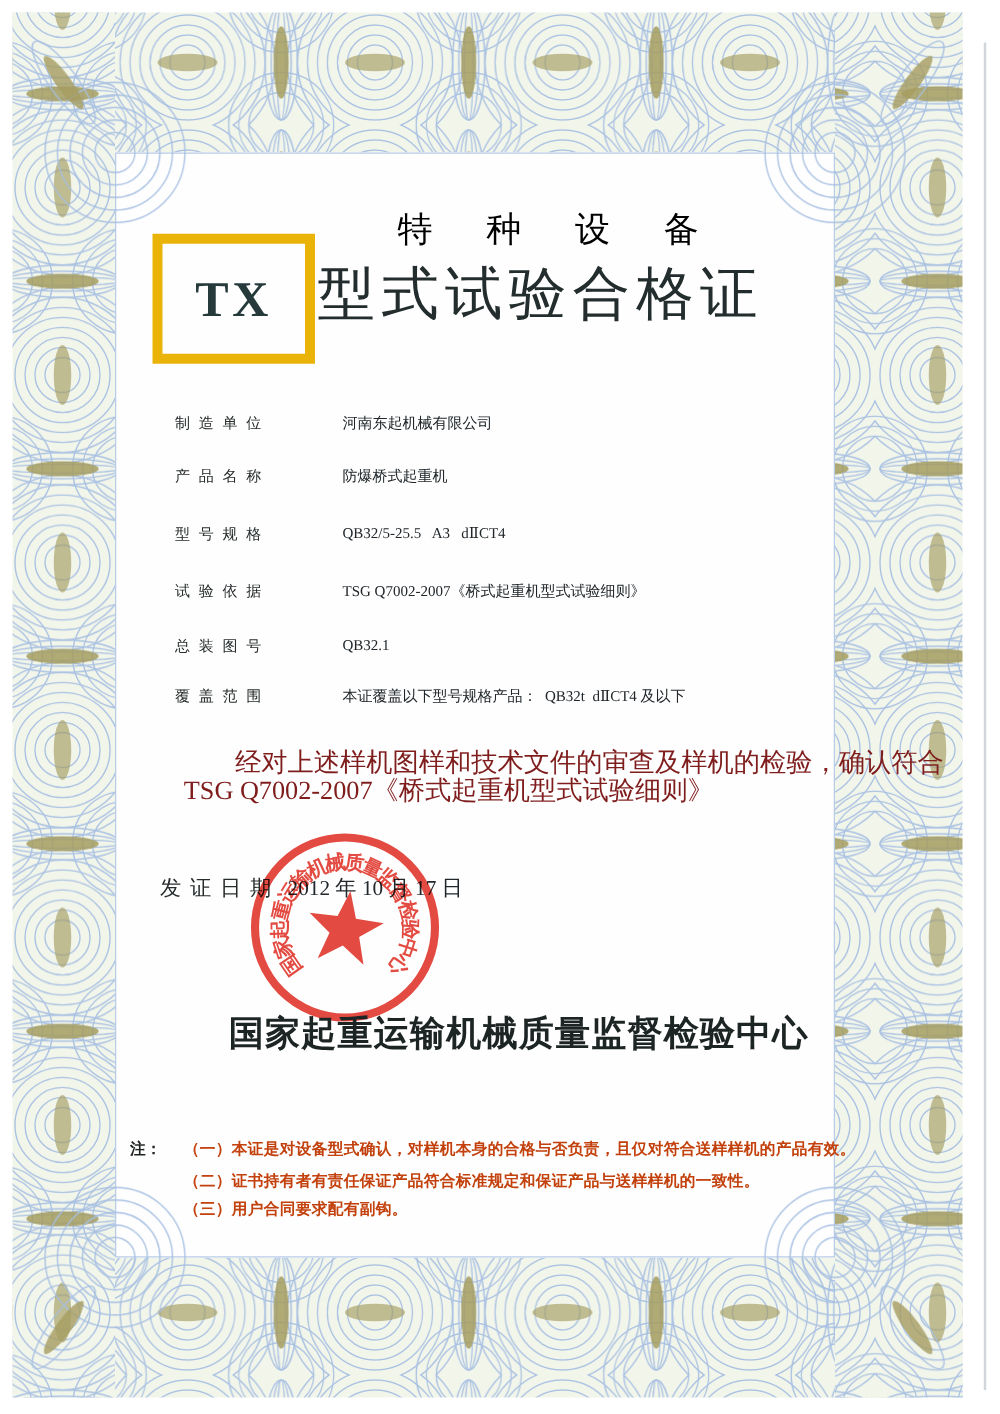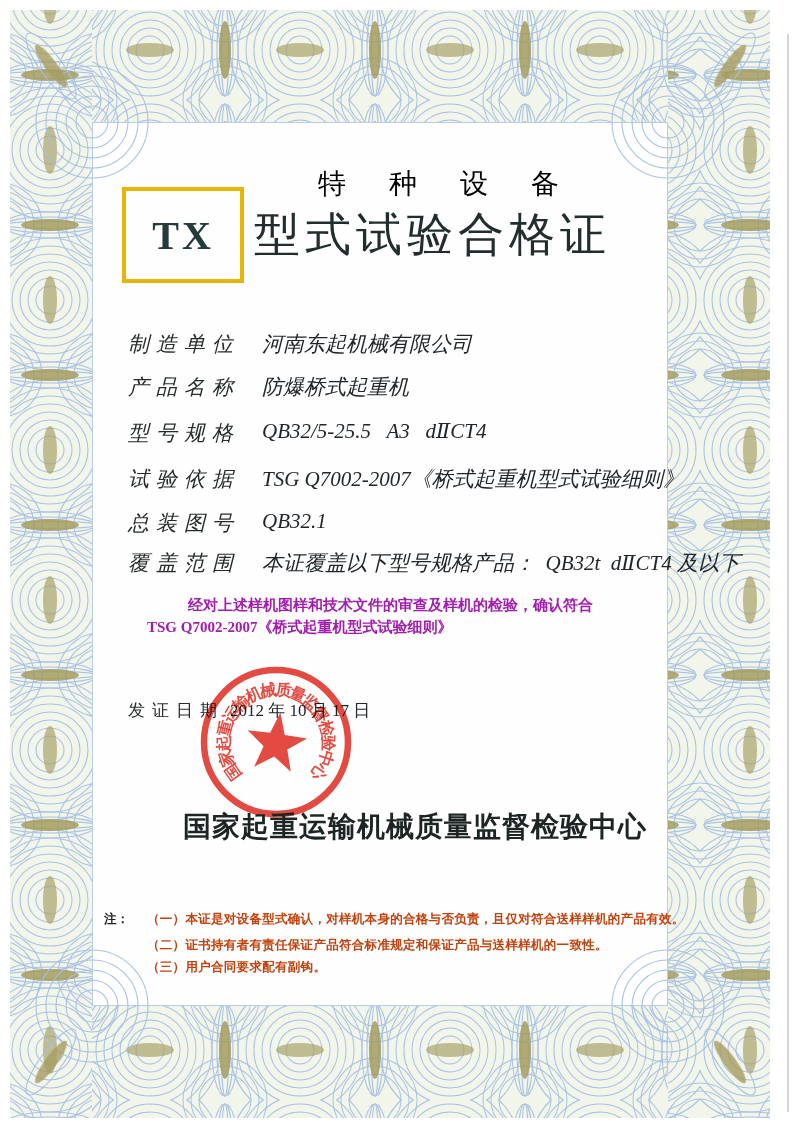--- a/index.html
+++ b/index.html
@@ -8,43 +8,43 @@
     background:#ffffff;
     font-family:"Liberation Serif","DejaVu Serif",serif;
     color:#262b2b;
   }
   .abs{position:absolute;}
   svg{display:block;}
 
   
   .tx-box{
     left:122px;top:187px;width:114px;height:88px;
-    border:4px solid #eab308;display:flex;align-items:center;justify-content:center;
+    border:8px solid #eab308;display:flex;align-items:center;justify-content:center;
     background:transparent;
   }
   .tx-box span{
     font-size:40px;font-weight:700;color:#263a3c;letter-spacing:3px;
   }
   .supertitle{
     left:318px;top:165px;font-size:28px;letter-spacing:18px;color:#000000;white-space:nowrap;
   }
   .main-title{
     left:254px;top:204px;font-size:46px;letter-spacing:5px;color:#232d2d;
     font-weight:500;white-space:nowrap;
   }
   .cert-no{
     left:316px;top:290px;font-size:17px;color:#20262a;white-space:nowrap;letter-spacing:.5px;
   }
 
   
-  .frow{left:128px;font-size:21px;white-space:nowrap;font-style:italic;}
+  .frow{left:140px;font-size:12px;white-space:nowrap;}
   .frow .flabel{display:inline-block;letter-spacing:7px;color:#262b2b;}
   .frow .fvalue{position:absolute;left:134px;top:0;white-space:pre;color:#20262a;}
 
-  .statement{font-size:15px;color:#a21caf;white-space:pre;font-weight:bold;}
+  .statement{font-size:21px;color:#7f1d1d;white-space:pre;}
 
   .issue-row{left:128px;top:699px;font-size:17px;white-space:nowrap;}
   .issue-row .flabel{display:inline-block;letter-spacing:7px;}
   .issue-row .fvalue{position:absolute;left:102px;top:0;white-space:pre;color:#20262a;}
 
   .authority{
     left:130px;top:808px;width:570px;text-align:center;
     font-size:28px;font-weight:700;color:#1d2424;letter-spacing:1px;white-space:nowrap;
   }
 

